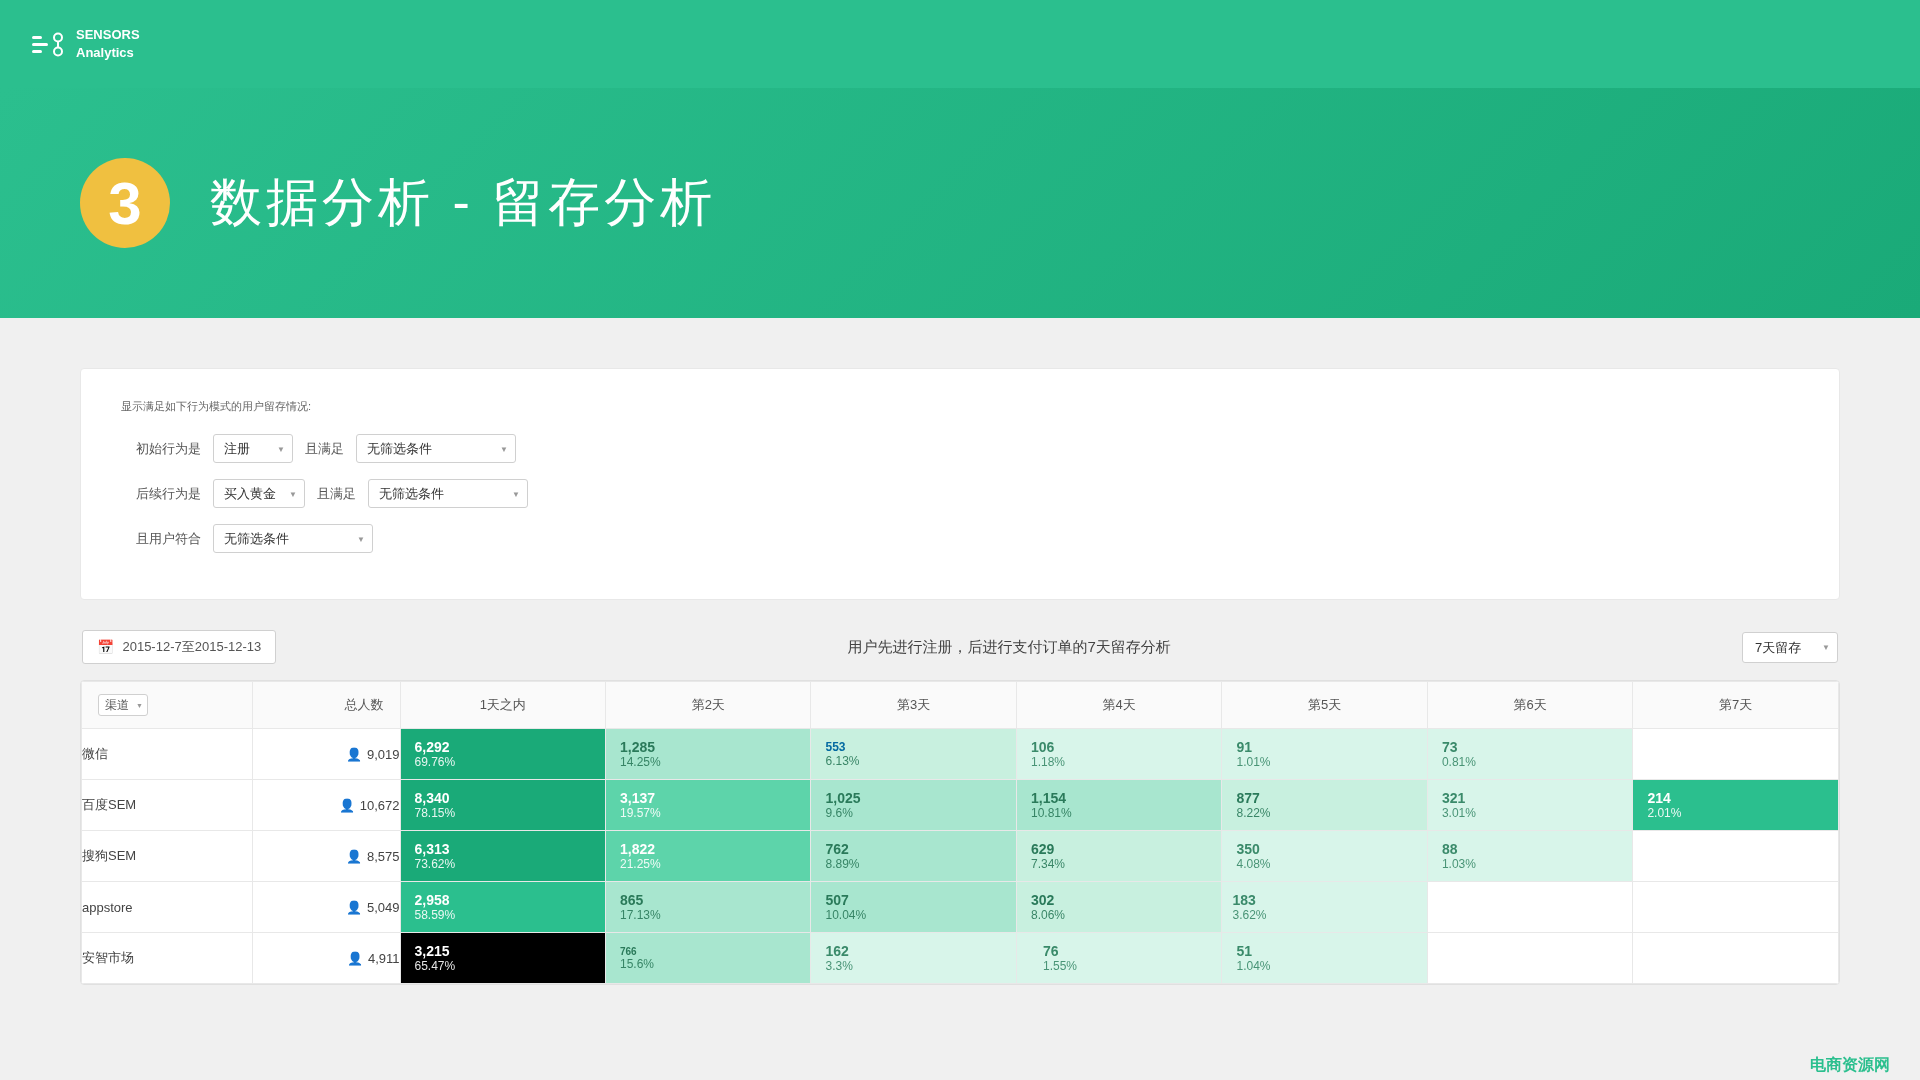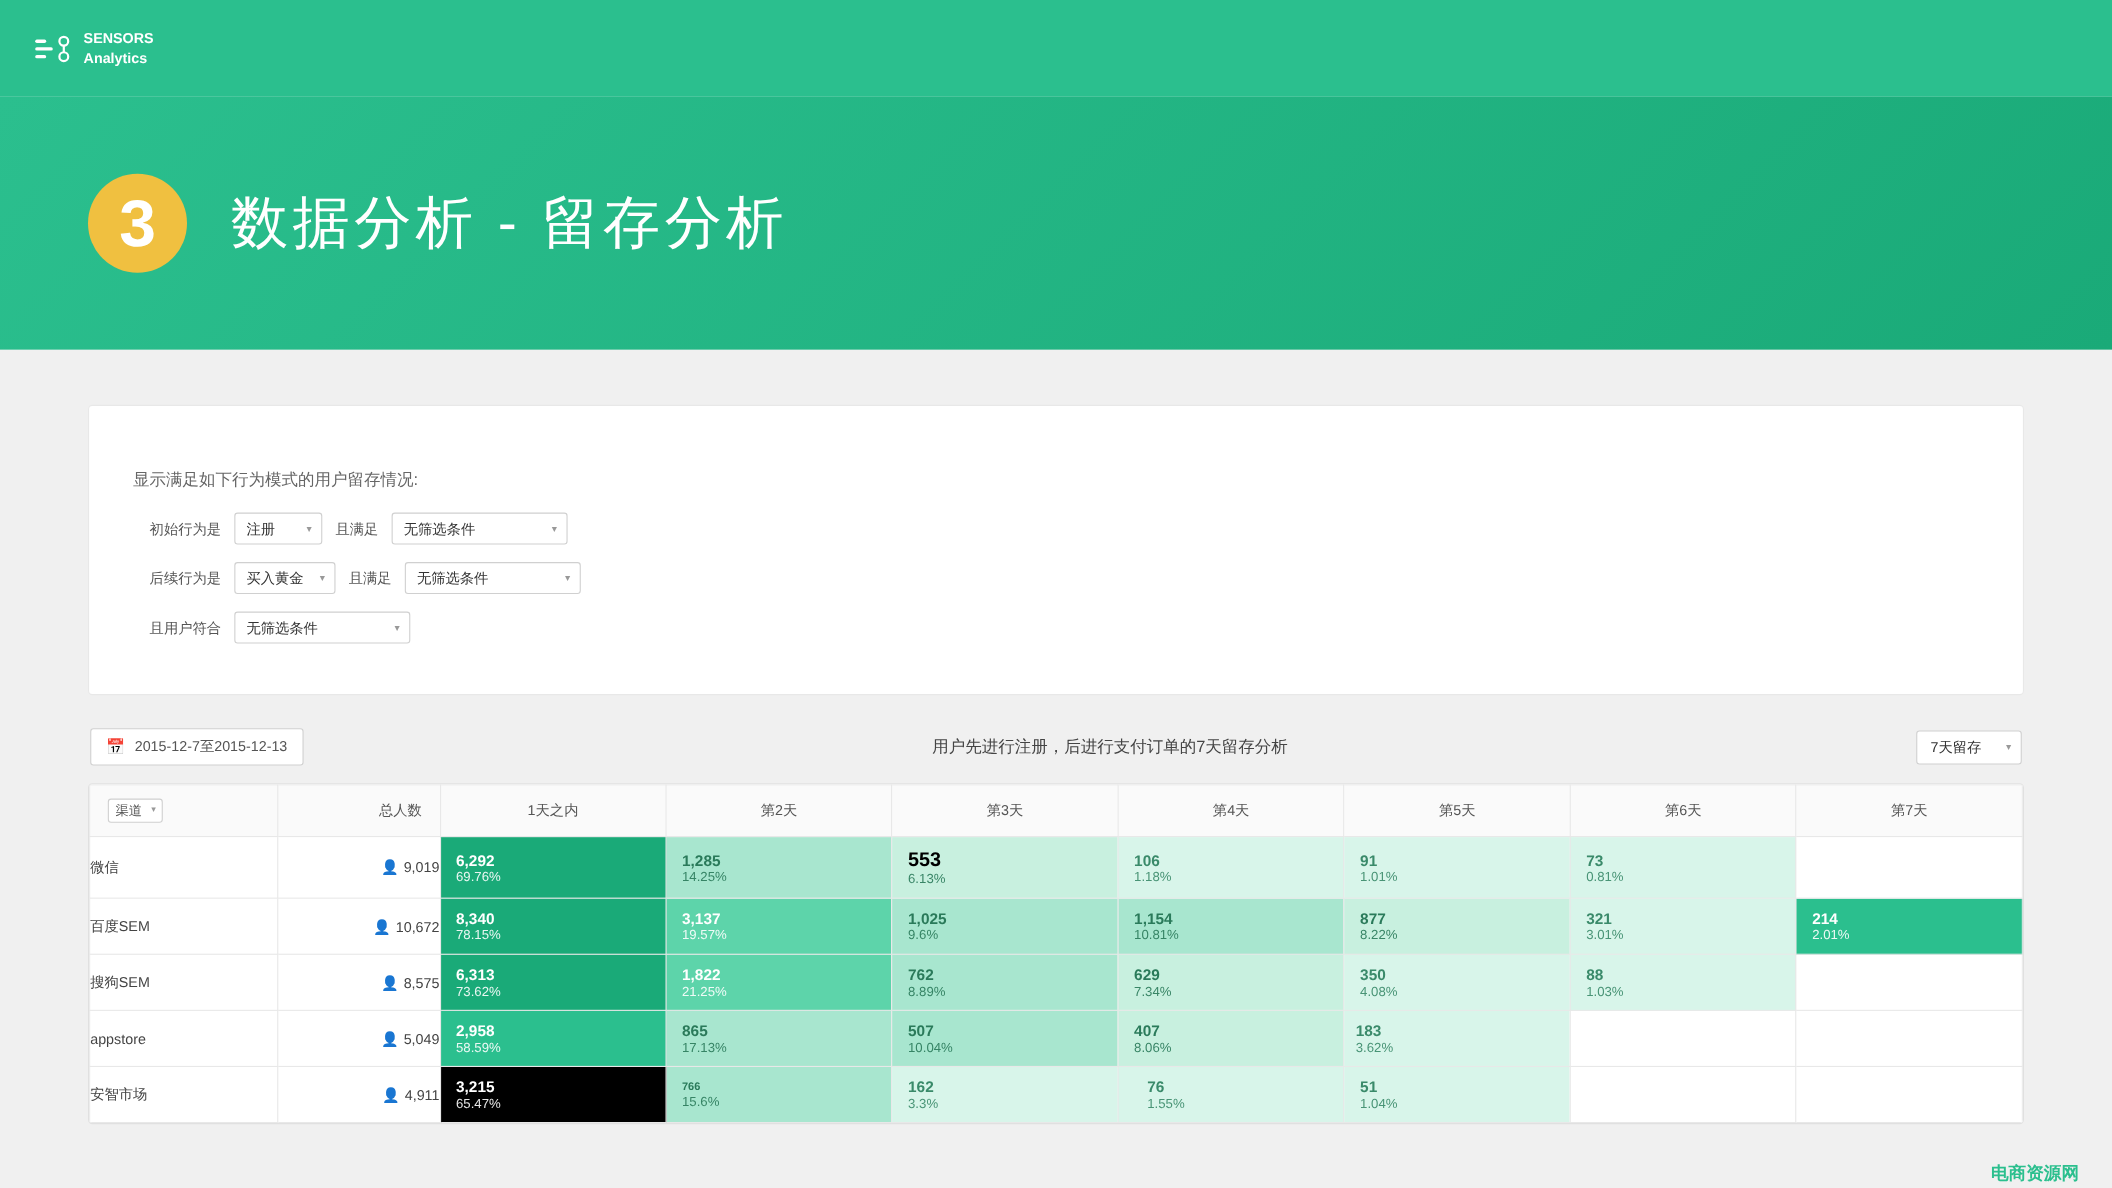--- a/index.html
+++ b/index.html
@@ -68,24 +68,23 @@
 
     
     .filter-panel {
       background: white;
       border-radius: 4px;
       padding: 30px 40px 30px;
       margin-bottom: 30px;
       border: 1px solid #e8e8e8;
     }
     .filter-desc {
-      font-size: 15px;
+      font-size: 11px;
       color: #666;
       margin-bottom: 20px;
-      margin-top: 28px;
     }
     .filter-row {
       display: flex;
       align-items: center;
       margin-bottom: 16px;
       gap: 12px;
     }
     .filter-label {
       font-size: 13px;
       color: #555;
@@ -387,21 +386,21 @@
             <td class="total-cell"><span class="user-icon">👤</span>9,019</td>
             <td style="background: rgb(26, 170, 120); padding: 10px 14px; min-width: 100px;">
               <span style="display:block;font-size:14px;font-weight:600;color:white;">6,292</span>
               <span style="display:block;font-size:12px;color:white;opacity:0.9;">69.76%</span>
             </td>
             <td style="background: rgb(168, 230, 207); padding: 10px 14px; min-width: 100px;">
               <span style="display:block;font-size:14px;font-weight:600;color:#2a7a5a;">1,285</span>
               <span style="display:block;font-size:12px;color:#2a7a5a;opacity:0.9;">14.25%</span>
             </td>
             <td style="background: rgb(200, 240, 223); padding: 10px 14px; min-width: 100px;">
-              <span style="display:block;font-size:18px;font-weight:600;color:#000000;">553</span>
+              <span style="display:block;font-size:12px;font-weight:600;color:#0369a1;">553</span>
               <span style="display:block;font-size:12px;color:#2a7a5a;opacity:0.9;">6.13%</span>
             </td>
             <td style="background: rgb(216, 245, 234); padding: 10px 14px; min-width: 100px;">
               <span style="display:block;font-size:14px;font-weight:600;color:#3a8a6a;">106</span>
               <span style="display:block;font-size:12px;color:#3a8a6a;opacity:0.9;">1.18%</span>
             </td>
             <td style="background: rgb(216, 245, 234); padding: 10px 14px; min-width: 100px;">
               <span style="display:block;font-size:14px;font-weight:600;color:#3a8a6a;">91</span>
               <span style="display:block;font-size:12px;color:#3a8a6a;opacity:0.9;">1.01%</span>
             </td>
@@ -481,21 +480,21 @@
             </td>
             <td style="background: rgb(168, 230, 207); padding: 10px 14px; min-width: 100px;">
               <span style="display:block;font-size:14px;font-weight:600;color:#2a7a5a;">865</span>
               <span style="display:block;font-size:12px;color:#2a7a5a;opacity:0.9;">17.13%</span>
             </td>
             <td style="background: rgb(168, 230, 207); padding: 10px 14px; min-width: 100px;">
               <span style="display:block;font-size:14px;font-weight:600;color:#2a7a5a;">507</span>
               <span style="display:block;font-size:12px;color:#2a7a5a;opacity:0.9;">10.04%</span>
             </td>
             <td style="background: rgb(200, 240, 223); padding: 10px 14px; min-width: 100px;">
-              <span style="display:block;font-size:14px;font-weight:600;color:#2a7a5a;">407</span>
+              <span style="display:block;font-size:14px;font-weight:600;color:#2a7a5a;">302</span>
               <span style="display:block;font-size:12px;color:#2a7a5a;opacity:0.9;">8.06%</span>
             </td>
             <td style="background: rgb(216, 245, 234); padding: 10px 10px; min-width: 100px;">
               <span style="display:block;font-size:14px;font-weight:600;color:#3a8a6a;">183</span>
               <span style="display:block;font-size:12px;color:#3a8a6a;opacity:0.9;">3.62%</span>
             </td>
             <td style="background: white; padding: 10px 14px;"></td>
             <td style="background: white; padding: 10px 14px;"></td>
           </tr>
           <tr>

